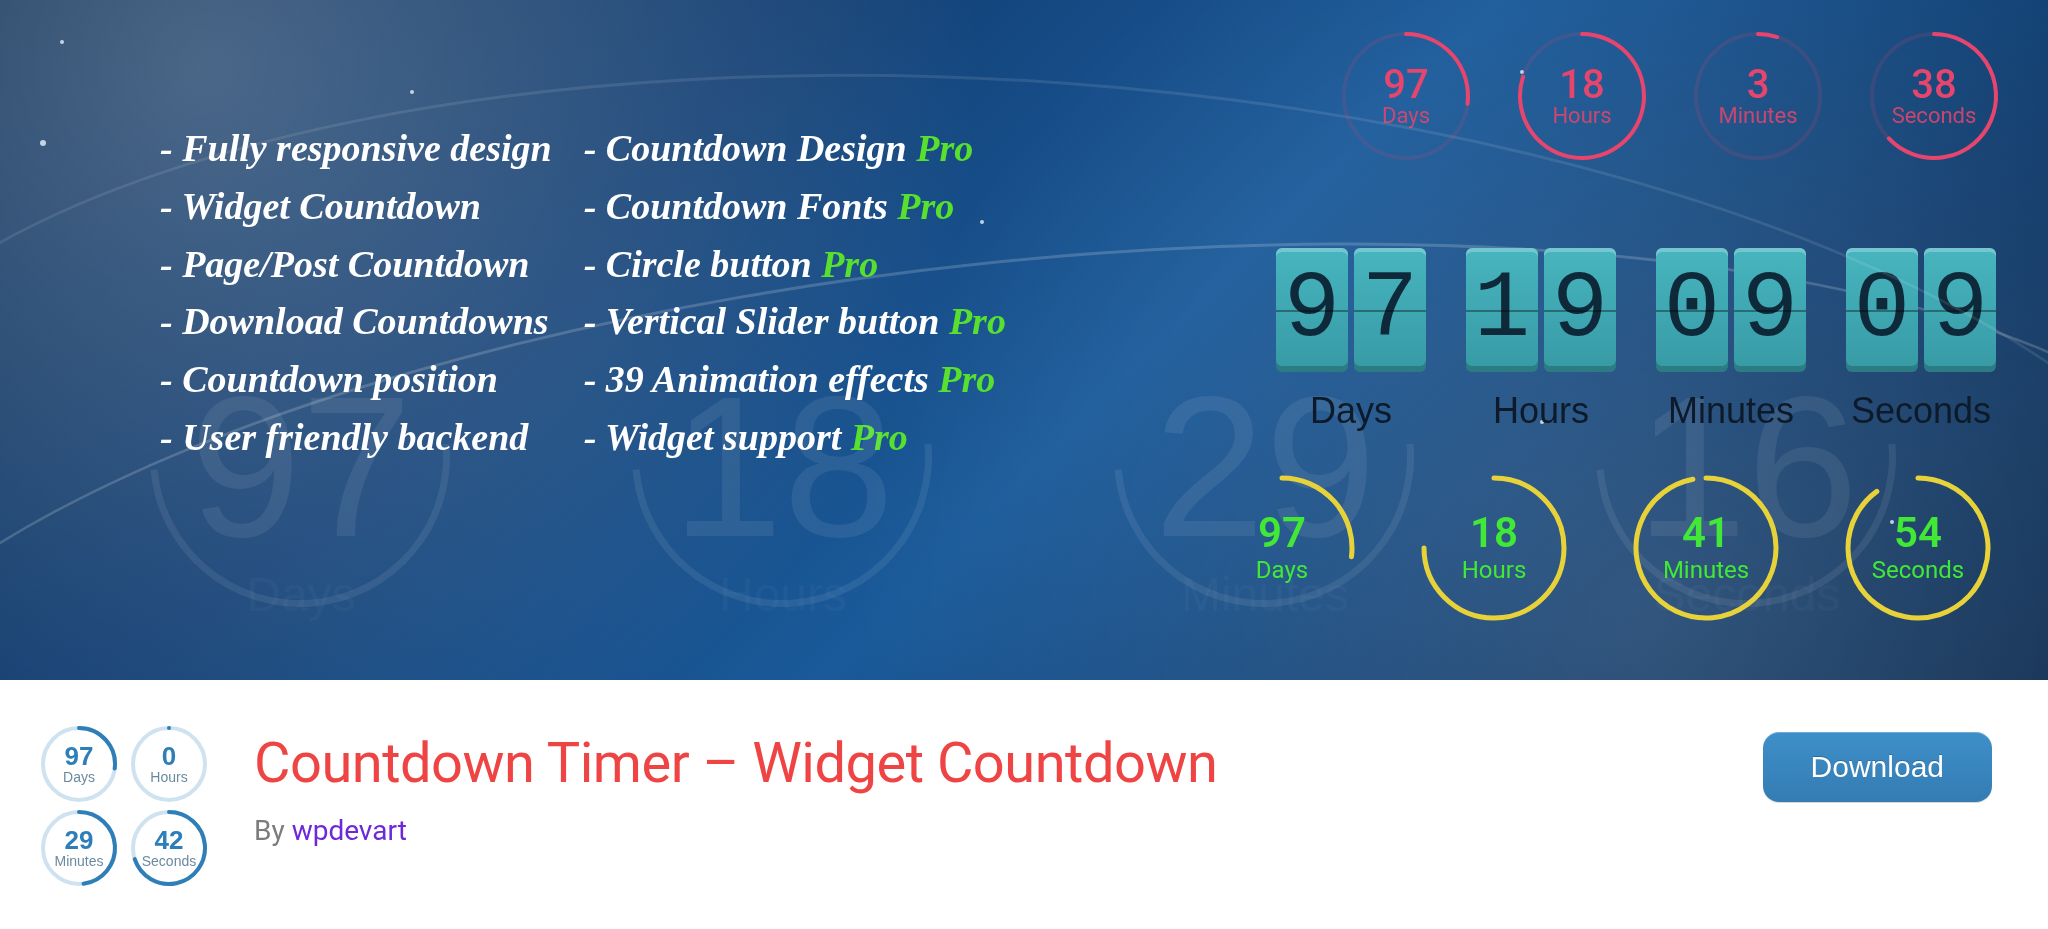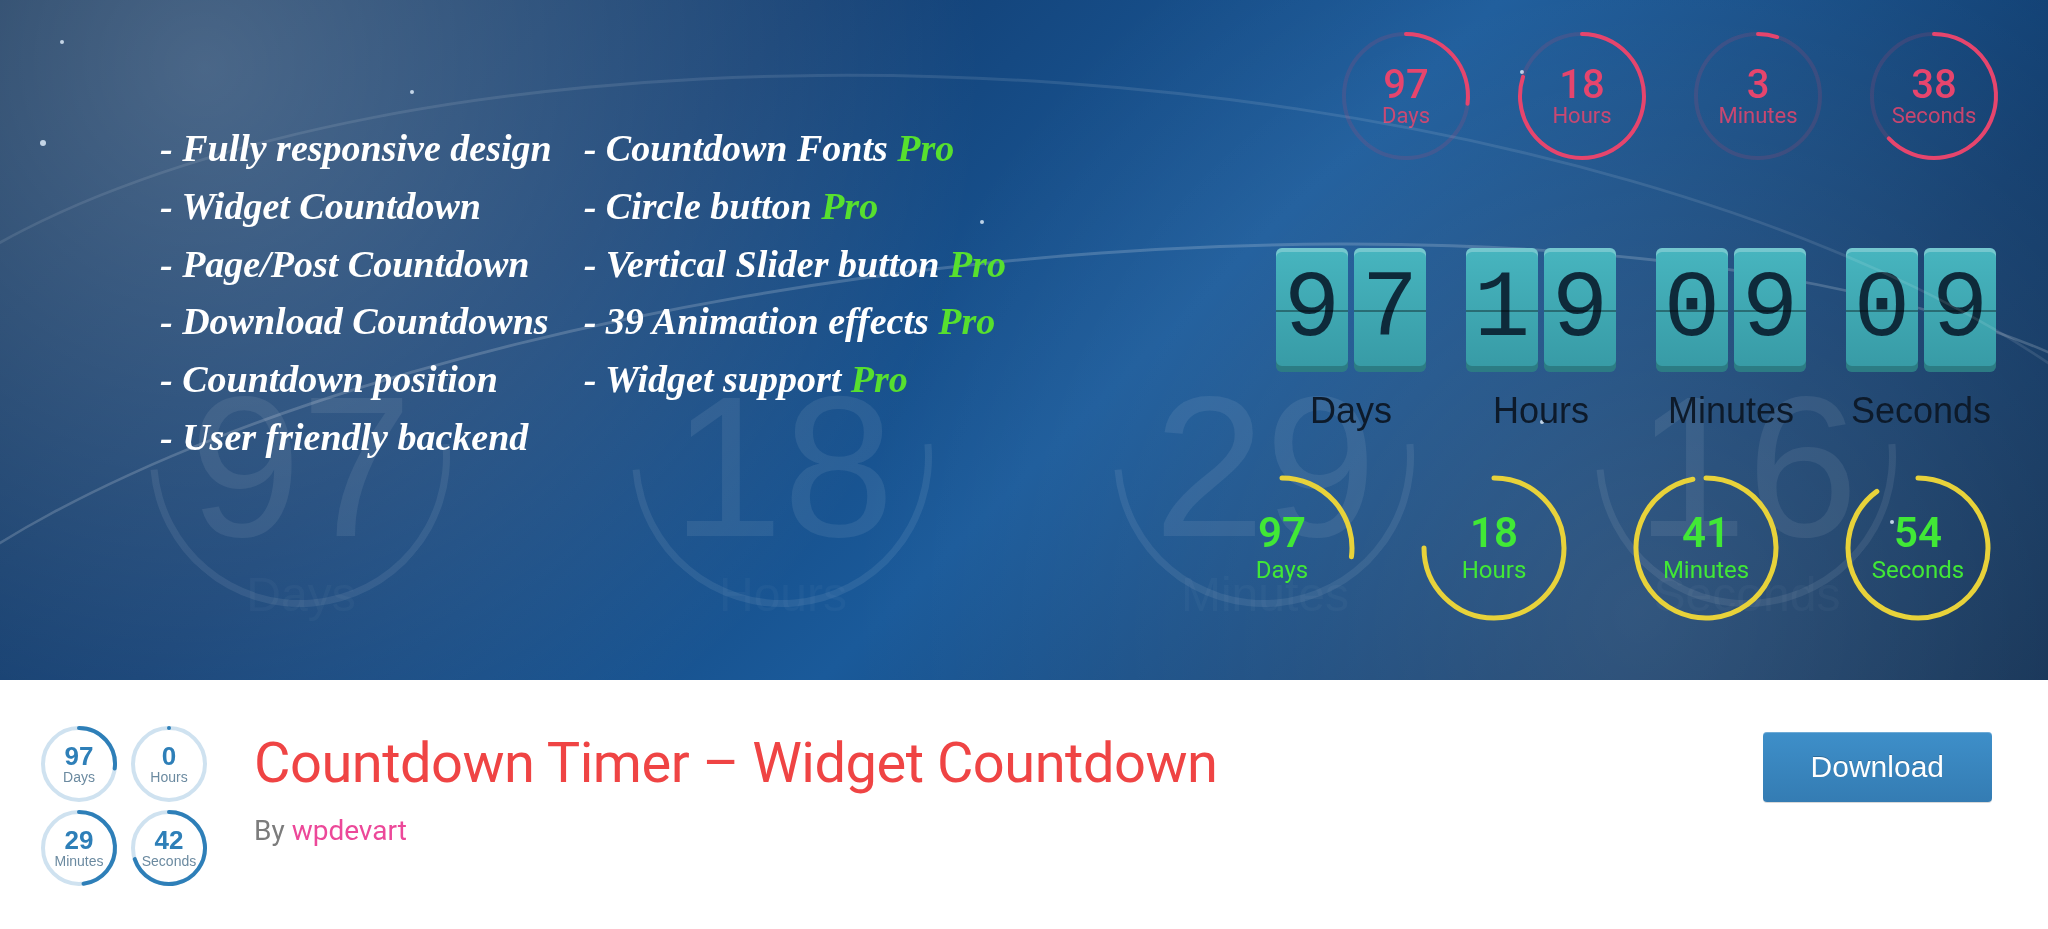--- a/index.html
+++ b/index.html
@@ -116,28 +116,28 @@
   .mini-dial svg{ position:absolute; inset:0; }
   .mini-dial .v{ font-size:26px; font-weight:600; line-height:1;}
   .mini-dial .l{ font-size:14px; color:#6b8aa0;}
 
   .plugin-meta{ flex:1; padding-top:6px;}
   .plugin-meta h1{
     font-size:56px; font-weight:400; color:#ef4444;
     letter-spacing:-.5px;
   }
   .plugin-meta .byline{ margin-top:18px; font-size:28px; color:#7c7c7c;}
-  .plugin-meta .byline a{ color:#ec4899; text-decoration:none;}
+  .plugin-meta .byline a{ color:#6d28d9; text-decoration:none;}
 
   .download-btn{
     margin-top:8px;
     background:linear-gradient(#3e8fc9,#347cb3);
     color:#fff; font-size:30px;
     border:0; padding:18px 48px;
-    border-radius:4px;
+    border-radius:16px;
     box-shadow:0 1px 0 rgba(0,0,0,.15), inset 0 1px 0 rgba(255,255,255,.25);
     cursor:pointer;
     text-shadow:0 -1px 0 rgba(0,0,0,.2);
   }
 </style>
 </head>
 <body>
 
 <div class="banner">
   <div class="sparkles" aria-hidden="true">
@@ -154,20 +154,21 @@
   <div class="features">
     <ul>
       <li>Fully responsive design</li>
       <li>Widget Countdown</li>
       <li>Page/Post Countdown</li>
       <li>Download Countdowns</li>
       <li>Countdown position</li>
       <li>User friendly backend</li>
     </ul>
     <ul>
+      <li><span>Countdown Design</span> <span class="pro">Pro</span></li>
       <li><span>Countdown Fonts</span> <span class="pro">Pro</span></li>
       <li><span>Circle button</span> <span class="pro">Pro</span></li>
       <li><span>Vertical Slider button</span> <span class="pro">Pro</span></li>
       <li><span>39 Animation effects</span> <span class="pro">Pro</span></li>
       <li><span>Widget support</span> <span class="pro">Pro</span></li>
     </ul>
   </div>
 
   <div class="ghost">
     <div class="unit">

